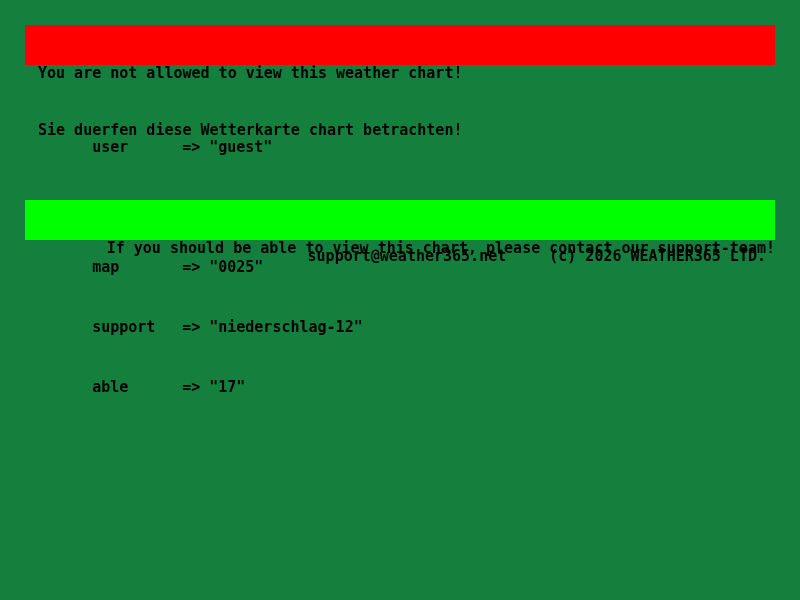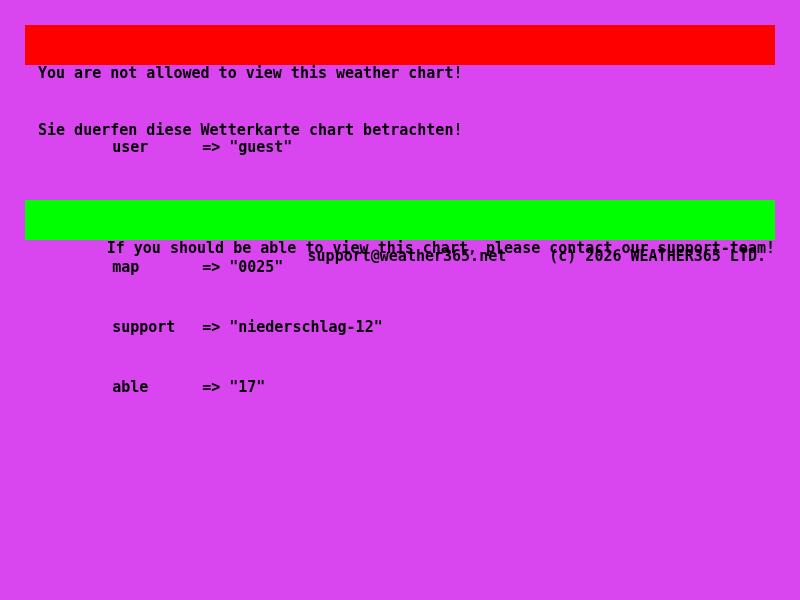--- a/index.html
+++ b/index.html
@@ -9,21 +9,21 @@
     font-family: "DejaVu Sans Mono", "Liberation Mono", monospace;
     font-weight: bold;
     font-size: 15px;
     color: #000000;
     overflow: hidden;
   }
   #screen {
     position: relative;
     width: 800px;
     height: 600px;
-    background: #d946ef;
+    background: #15803d;
   }
   .banner {
     position: absolute;
     left: 25px;
     width: 750px;
     height: 40px;
     padding: 1px 0 0 13px;
     line-height: 19px;
     white-space: pre;
   }
@@ -31,21 +31,21 @@
   .banner-support { top: 200px; text-align: right; }
   .banner .line { display: block; }
   .kv-block {
     position: absolute;
     left: 38px;
     top: 77px;
     line-height: 20px;
     white-space: pre;
   }
   .kv-row { display: block; height: 20px; }
-  .kv-key   { display: inline-block; width: 90px; margin-left: 20px; }
+  .kv-key   { display: inline-block; width: 90px; }
   .kv-arrow { display: inline-block; width: 18px; margin-right: 9px; }
   .kv-value { display: inline; }
   .footer {
     position: absolute;
     left: 38px;
     top: 246px;
     width: 728px;
     line-height: 20px;
     display: flex;
     justify-content: flex-end;

